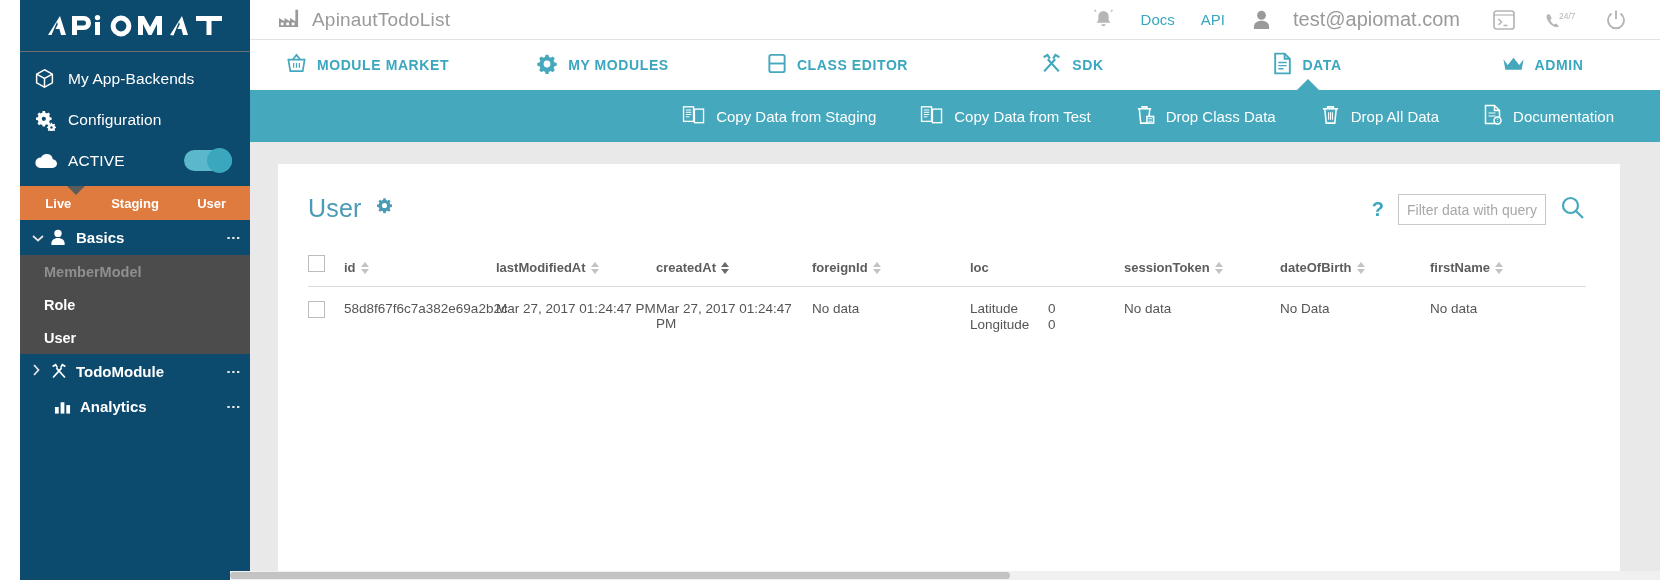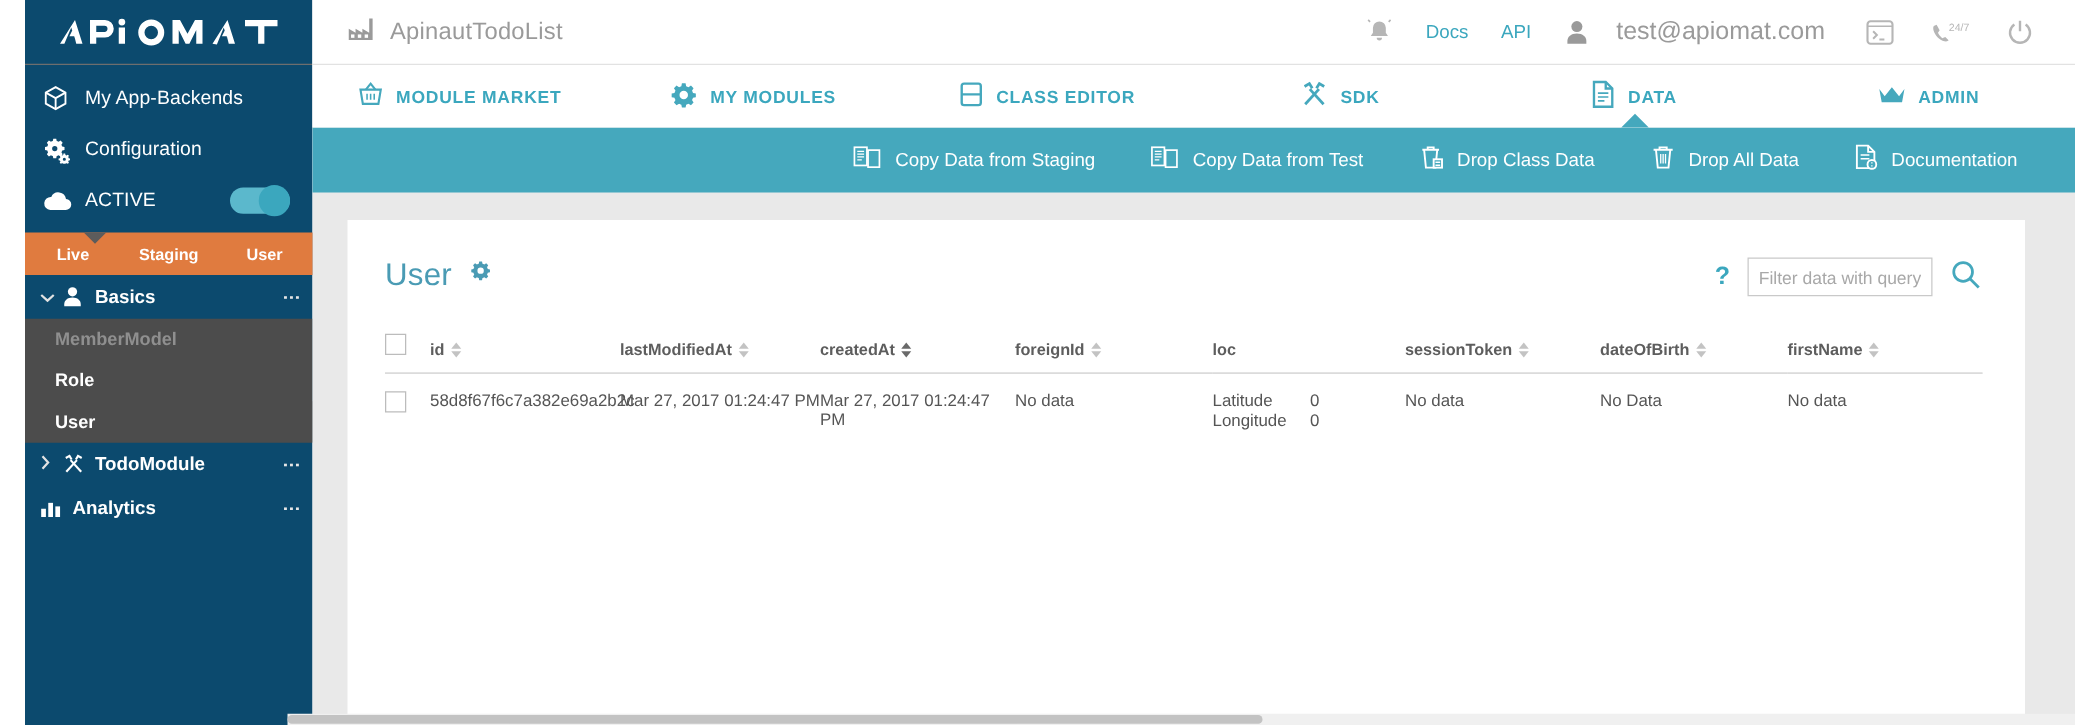--- a/index.html
+++ b/index.html
@@ -72,21 +72,21 @@
     font-size: 14.5px; font-weight: bold; color: #ffffff;
   }
   .tree-child.muted { color: #8f8f8f; }
   .tree-child.selected { background: #4c4c4c; }
 
   
   .main { flex: 1; display: flex; flex-direction: column; background: #e9e9e9; }
 
   
   .topbar {
-    height: 52px; background: #fff; display: flex; align-items: center;
+    height: 40px; background: #fff; display: flex; align-items: center;
     border-bottom: 1px solid #e2e2e2; padding-left: 28px; padding-right: 18px;
   }
   .proj-title {
     font-size: 19px; color: #9a9a9a; margin-left: 12px; letter-spacing: .2px;
   }
   .topbar-right { margin-left: auto; display: flex; align-items: center; gap: 0px; }
   .tb-link {
     color: #3ba7be; font-size: 15px; padding: 0 13px; text-decoration: none;
   }
   .tb-user { color: #9a9a9a; font-size: 20px; margin-left: 8px; margin-right: 18px; }
@@ -279,21 +279,21 @@
             <path d="M3 17 L13 6"></path>
               <path d="M17 17 L7 6"></path>
               <path d="M2.5 4 L6 2 L8 5.5"></path>
               <path d="M17.5 4 L14 2 L12 5.5"></path>
           </svg>
         </span>
         <span>TodoModule</span>
         <span class="dots">⋮</span>
       </div>
 
-      <div class="tree-group-head" style="padding-left:12px;">
+      <div class="tree-group-head" style="padding-left:34px;">
         <span class="gico">
           <svg width="17" height="16" viewBox="0 0 18 16" fill="#ffffff">
             <rect x="1" y="8" width="4" height="7"></rect>
               <rect x="7" y="3" width="4" height="12"></rect>
               <rect x="13" y="6" width="4" height="9"></rect>
           </svg>
         </span>
         <span>Analytics</span>
         <span class="dots">⋮</span>
       </div>

